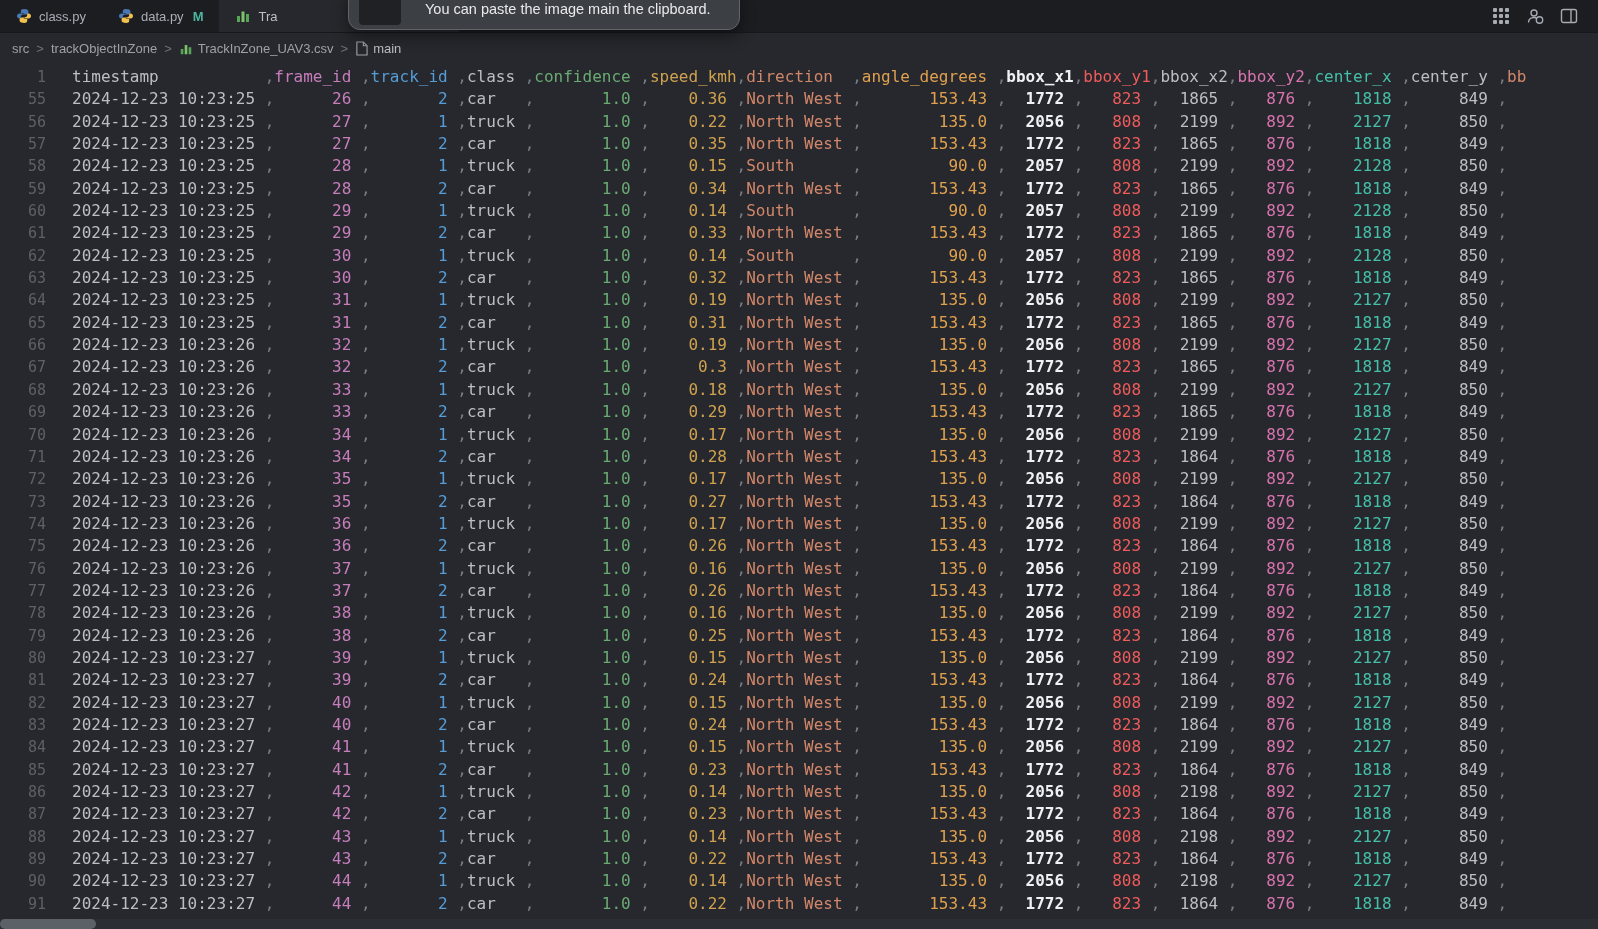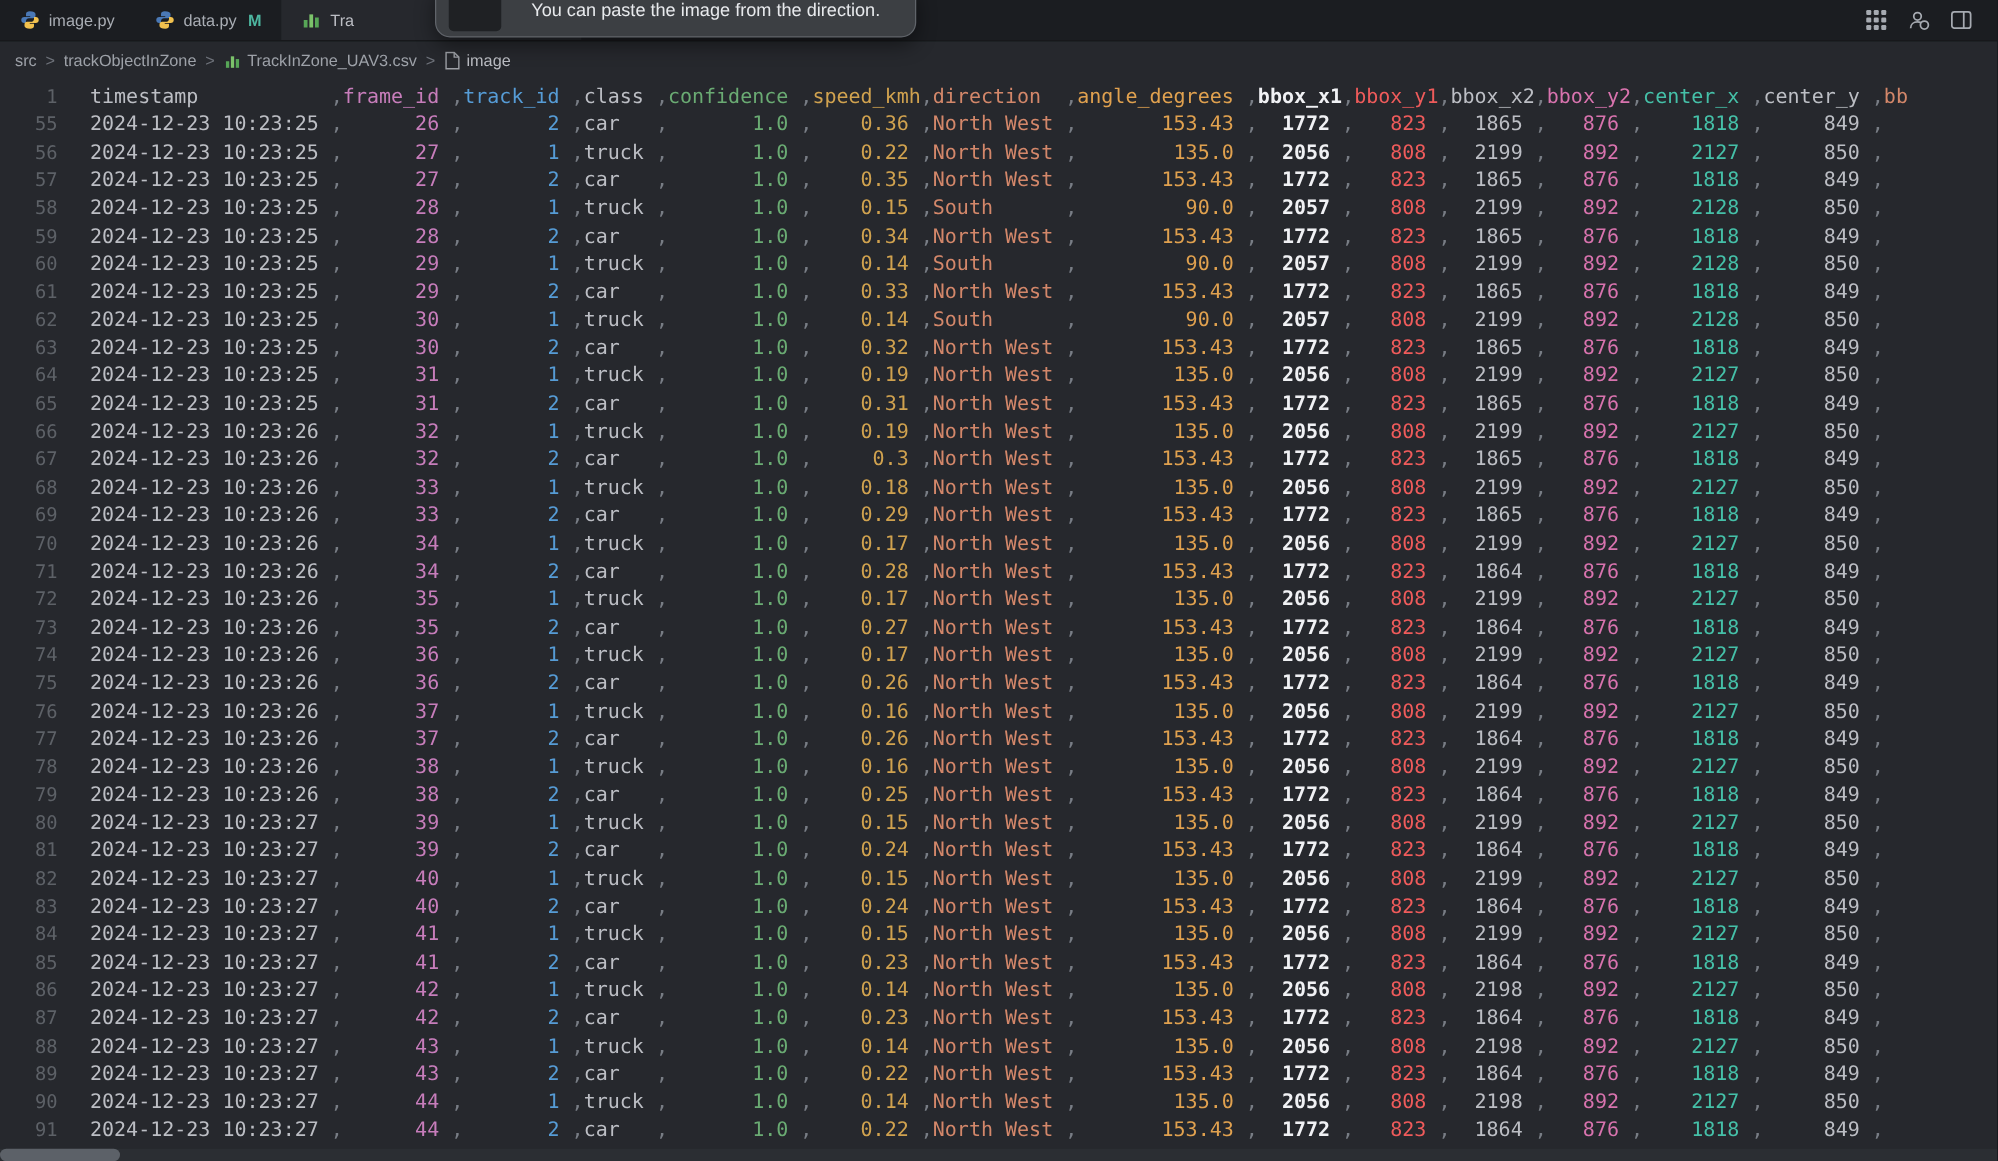--- a/index.html
+++ b/index.html
@@ -75,21 +75,21 @@
 
   <div class="tabbar">
 
     <div class="tab">
       <span>
         <svg width="16" height="16" viewBox="0 0 16 16">
           <path fill="#4a78b5" d="M7.8 1c-1.8 0-3 .8-3 2.2V5h3.4v.6H3.4C2 5.6 1 6.6 1 8s1 2.4 2.4 2.4h1.4V8.9c0-1.3 1.1-2.3 2.4-2.3h3.2c1.1 0 2-.9 2-2V3.2C12.4 1.9 10.6 1 7.8 1z"></path>
           <path fill="#f2c14e" d="M8.2 15c1.8 0 3-.8 3-2.2V11H7.8v-.6h4.8c1.4 0 2.4-1 2.4-2.4s-1-2.4-2.4-2.4h-1.4v1.5c0 1.3-1.1 2.3-2.4 2.3H5.6c-1.1 0-2 .9-2 2v1.4c0 1.3 1.8 2.2 4.6 2.2z"></path>
         </svg>
       </span>
-      <span>image.py</span>
+      <span>class.py</span>
     </div>
 
     <div class="tab">
       <span>
         <svg width="16" height="16" viewBox="0 0 16 16">
           <path fill="#4a78b5" d="M7.8 1c-1.8 0-3 .8-3 2.2V5h3.4v.6H3.4C2 5.6 1 6.6 1 8s1 2.4 2.4 2.4h1.4V8.9c0-1.3 1.1-2.3 2.4-2.3h3.2c1.1 0 2-.9 2-2V3.2C12.4 1.9 10.6 1 7.8 1z"></path>
           <path fill="#f2c14e" d="M8.2 15c1.8 0 3-.8 3-2.2V11H7.8v-.6h4.8c1.4 0 2.4-1 2.4-2.4s-1-2.4-2.4-2.4h-1.4v1.5c0 1.3-1.1 2.3-2.4 2.3H5.6c-1.1 0-2 .9-2 2v1.4c0 1.3 1.8 2.2 4.6 2.2z"></path>
         </svg>
       </span>
       <span>data.py</span>
@@ -131,21 +131,21 @@
       <div class="icon-btn">
         <svg width="18" height="18" viewBox="0 0 18 18" fill="none" stroke="#a6aab1" stroke-width="1.4">
           <rect x="1.5" y="2.5" width="15" height="13" rx="2"></rect>
           <line x1="11" y1="2.5" x2="11" y2="15.5"></line>
         </svg>
       </div>
     </div>
 
     <div class="tooltip">
       <div class="tooltip-thumb"></div>
-      <span>You can paste the image from the direction.</span>
+      <span>You can paste the image main the clipboard.</span>
     </div>
   </div>
 
   <div class="breadcrumbs">
     <span class="crumb">
       <span>src</span>
     </span>
     <span class="crumb-sep">&gt;</span>
     <span class="crumb">
       <span>trackObjectInZone</span>
@@ -162,21 +162,21 @@
       <span>TrackInZone_UAV3.csv</span>
     </span>
     <span class="crumb-sep">&gt;</span>
     <span class="crumb crumb-current">
       <span>
         <svg width="13" height="15" viewBox="0 0 14 16" fill="none" stroke="#9da0a6" stroke-width="1.2">
           <path d="M2 1h7l4 4v10H2z"></path>
           <path d="M9 1v4h4"></path>
         </svg>
       </span>
-      <span>image</span>
+      <span>main</span>
     </span>
   </div>
 
   <div class="editor" id="code-area">
       <div class="line"><span class="ln">1</span><span class="cell" style="text-align: left; width: 20ch; color: rgb(188, 190, 196);">timestamp</span><span class="comma">,</span><span class="cell" style="text-align: left; width: 9ch; color: rgb(199, 125, 187);">frame_id</span><span class="comma">,</span><span class="cell" style="text-align: left; width: 9ch; color: rgb(86, 156, 214);">track_id</span><span class="comma">,</span><span class="cell" style="text-align: left; width: 6ch; color: rgb(188, 190, 196);">class</span><span class="comma">,</span><span class="cell" style="text-align: left; width: 11ch; color: rgb(106, 171, 115);">confidence</span><span class="comma">,</span><span class="cell" style="text-align: left; width: 9ch; color: rgb(208, 162, 79);">speed_kmh</span><span class="comma">,</span><span class="cell" style="text-align: left; width: 11ch; color: rgb(211, 135, 106);">direction</span><span class="comma">,</span><span class="cell" style="text-align: left; width: 14ch; color: rgb(224, 161, 79);">angle_degrees</span><span class="comma">,</span><span class="cell" style="text-align: left; width: 7ch; color: rgb(240, 241, 244); font-weight: bold;">bbox_x1</span><span class="comma">,</span><span class="cell" style="text-align: left; width: 7ch; color: rgb(239, 91, 91);">bbox_y1</span><span class="comma">,</span><span class="cell" style="text-align: left; width: 7ch; color: rgb(188, 190, 196);">bbox_x2</span><span class="comma">,</span><span class="cell" style="text-align: left; width: 7ch; color: rgb(216, 115, 174);">bbox_y2</span><span class="comma">,</span><span class="cell" style="text-align: left; width: 9ch; color: rgb(69, 192, 168);">center_x</span><span class="comma">,</span><span class="cell" style="text-align: left; width: 9ch; color: rgb(188, 190, 196);">center_y</span><span class="comma">,</span><span class="cell" style="text-align: left; width: 4ch; color: rgb(211, 135, 106);">bb</span></div>
       <div class="line"><span class="ln">55</span><span class="cell" style="text-align: left; width: 20ch; color: rgb(188, 190, 196);">2024-12-23 10:23:25</span><span class="comma">,</span><span class="cell" style="text-align: right; box-sizing: content-box; width: 8ch; padding-right: 1ch; color: rgb(199, 125, 187);">26</span><span class="comma">,</span><span class="cell" style="text-align: right; box-sizing: content-box; width: 8ch; padding-right: 1ch; color: rgb(86, 156, 214);">2</span><span class="comma">,</span><span class="cell" style="text-align: left; width: 6ch; color: rgb(188, 190, 196);">car</span><span class="comma">,</span><span class="cell" style="text-align: right; box-sizing: content-box; width: 10ch; padding-right: 1ch; color: rgb(106, 171, 115);">1.0</span><span class="comma">,</span><span class="cell" style="text-align: right; box-sizing: content-box; width: 8ch; padding-right: 1ch; color: rgb(208, 162, 79);">0.36</span><span class="comma">,</span><span class="cell" style="text-align: left; width: 11ch; color: rgb(211, 135, 106);">North West</span><span class="comma">,</span><span class="cell" style="text-align: right; box-sizing: content-box; width: 13ch; padding-right: 1ch; color: rgb(224, 161, 79);">153.43</span><span class="comma">,</span><span class="cell" style="text-align: right; box-sizing: content-box; width: 6ch; padding-right: 1ch; color: rgb(240, 241, 244); font-weight: bold;">1772</span><span class="comma">,</span><span class="cell" style="text-align: right; box-sizing: content-box; width: 6ch; padding-right: 1ch; color: rgb(239, 91, 91);">823</span><span class="comma">,</span><span class="cell" style="text-align: right; box-sizing: content-box; width: 6ch; padding-right: 1ch; color: rgb(188, 190, 196);">1865</span><span class="comma">,</span><span class="cell" style="text-align: right; box-sizing: content-box; width: 6ch; padding-right: 1ch; color: rgb(216, 115, 174);">876</span><span class="comma">,</span><span class="cell" style="text-align: right; box-sizing: content-box; width: 8ch; padding-right: 1ch; color: rgb(69, 192, 168);">1818</span><span class="comma">,</span><span class="cell" style="text-align: right; box-sizing: content-box; width: 8ch; padding-right: 1ch; color: rgb(188, 190, 196);">849</span><span class="comma">,</span><span class="cell" style="text-align: left; width: 4ch; color: rgb(211, 135, 106);"></span></div>
       <div class="line"><span class="ln">56</span><span class="cell" style="text-align: left; width: 20ch; color: rgb(188, 190, 196);">2024-12-23 10:23:25</span><span class="comma">,</span><span class="cell" style="text-align: right; box-sizing: content-box; width: 8ch; padding-right: 1ch; color: rgb(199, 125, 187);">27</span><span class="comma">,</span><span class="cell" style="text-align: right; box-sizing: content-box; width: 8ch; padding-right: 1ch; color: rgb(86, 156, 214);">1</span><span class="comma">,</span><span class="cell" style="text-align: left; width: 6ch; color: rgb(188, 190, 196);">truck</span><span class="comma">,</span><span class="cell" style="text-align: right; box-sizing: content-box; width: 10ch; padding-right: 1ch; color: rgb(106, 171, 115);">1.0</span><span class="comma">,</span><span class="cell" style="text-align: right; box-sizing: content-box; width: 8ch; padding-right: 1ch; color: rgb(208, 162, 79);">0.22</span><span class="comma">,</span><span class="cell" style="text-align: left; width: 11ch; color: rgb(211, 135, 106);">North West</span><span class="comma">,</span><span class="cell" style="text-align: right; box-sizing: content-box; width: 13ch; padding-right: 1ch; color: rgb(224, 161, 79);">135.0</span><span class="comma">,</span><span class="cell" style="text-align: right; box-sizing: content-box; width: 6ch; padding-right: 1ch; color: rgb(240, 241, 244); font-weight: bold;">2056</span><span class="comma">,</span><span class="cell" style="text-align: right; box-sizing: content-box; width: 6ch; padding-right: 1ch; color: rgb(239, 91, 91);">808</span><span class="comma">,</span><span class="cell" style="text-align: right; box-sizing: content-box; width: 6ch; padding-right: 1ch; color: rgb(188, 190, 196);">2199</span><span class="comma">,</span><span class="cell" style="text-align: right; box-sizing: content-box; width: 6ch; padding-right: 1ch; color: rgb(216, 115, 174);">892</span><span class="comma">,</span><span class="cell" style="text-align: right; box-sizing: content-box; width: 8ch; padding-right: 1ch; color: rgb(69, 192, 168);">2127</span><span class="comma">,</span><span class="cell" style="text-align: right; box-sizing: content-box; width: 8ch; padding-right: 1ch; color: rgb(188, 190, 196);">850</span><span class="comma">,</span><span class="cell" style="text-align: left; width: 4ch; color: rgb(211, 135, 106);"></span></div>
       <div class="line"><span class="ln">57</span><span class="cell" style="text-align: left; width: 20ch; color: rgb(188, 190, 196);">2024-12-23 10:23:25</span><span class="comma">,</span><span class="cell" style="text-align: right; box-sizing: content-box; width: 8ch; padding-right: 1ch; color: rgb(199, 125, 187);">27</span><span class="comma">,</span><span class="cell" style="text-align: right; box-sizing: content-box; width: 8ch; padding-right: 1ch; color: rgb(86, 156, 214);">2</span><span class="comma">,</span><span class="cell" style="text-align: left; width: 6ch; color: rgb(188, 190, 196);">car</span><span class="comma">,</span><span class="cell" style="text-align: right; box-sizing: content-box; width: 10ch; padding-right: 1ch; color: rgb(106, 171, 115);">1.0</span><span class="comma">,</span><span class="cell" style="text-align: right; box-sizing: content-box; width: 8ch; padding-right: 1ch; color: rgb(208, 162, 79);">0.35</span><span class="comma">,</span><span class="cell" style="text-align: left; width: 11ch; color: rgb(211, 135, 106);">North West</span><span class="comma">,</span><span class="cell" style="text-align: right; box-sizing: content-box; width: 13ch; padding-right: 1ch; color: rgb(224, 161, 79);">153.43</span><span class="comma">,</span><span class="cell" style="text-align: right; box-sizing: content-box; width: 6ch; padding-right: 1ch; color: rgb(240, 241, 244); font-weight: bold;">1772</span><span class="comma">,</span><span class="cell" style="text-align: right; box-sizing: content-box; width: 6ch; padding-right: 1ch; color: rgb(239, 91, 91);">823</span><span class="comma">,</span><span class="cell" style="text-align: right; box-sizing: content-box; width: 6ch; padding-right: 1ch; color: rgb(188, 190, 196);">1865</span><span class="comma">,</span><span class="cell" style="text-align: right; box-sizing: content-box; width: 6ch; padding-right: 1ch; color: rgb(216, 115, 174);">876</span><span class="comma">,</span><span class="cell" style="text-align: right; box-sizing: content-box; width: 8ch; padding-right: 1ch; color: rgb(69, 192, 168);">1818</span><span class="comma">,</span><span class="cell" style="text-align: right; box-sizing: content-box; width: 8ch; padding-right: 1ch; color: rgb(188, 190, 196);">849</span><span class="comma">,</span><span class="cell" style="text-align: left; width: 4ch; color: rgb(211, 135, 106);"></span></div>
       <div class="line"><span class="ln">58</span><span class="cell" style="text-align: left; width: 20ch; color: rgb(188, 190, 196);">2024-12-23 10:23:25</span><span class="comma">,</span><span class="cell" style="text-align: right; box-sizing: content-box; width: 8ch; padding-right: 1ch; color: rgb(199, 125, 187);">28</span><span class="comma">,</span><span class="cell" style="text-align: right; box-sizing: content-box; width: 8ch; padding-right: 1ch; color: rgb(86, 156, 214);">1</span><span class="comma">,</span><span class="cell" style="text-align: left; width: 6ch; color: rgb(188, 190, 196);">truck</span><span class="comma">,</span><span class="cell" style="text-align: right; box-sizing: content-box; width: 10ch; padding-right: 1ch; color: rgb(106, 171, 115);">1.0</span><span class="comma">,</span><span class="cell" style="text-align: right; box-sizing: content-box; width: 8ch; padding-right: 1ch; color: rgb(208, 162, 79);">0.15</span><span class="comma">,</span><span class="cell" style="text-align: left; width: 11ch; color: rgb(211, 135, 106);">South</span><span class="comma">,</span><span class="cell" style="text-align: right; box-sizing: content-box; width: 13ch; padding-right: 1ch; color: rgb(224, 161, 79);">90.0</span><span class="comma">,</span><span class="cell" style="text-align: right; box-sizing: content-box; width: 6ch; padding-right: 1ch; color: rgb(240, 241, 244); font-weight: bold;">2057</span><span class="comma">,</span><span class="cell" style="text-align: right; box-sizing: content-box; width: 6ch; padding-right: 1ch; color: rgb(239, 91, 91);">808</span><span class="comma">,</span><span class="cell" style="text-align: right; box-sizing: content-box; width: 6ch; padding-right: 1ch; color: rgb(188, 190, 196);">2199</span><span class="comma">,</span><span class="cell" style="text-align: right; box-sizing: content-box; width: 6ch; padding-right: 1ch; color: rgb(216, 115, 174);">892</span><span class="comma">,</span><span class="cell" style="text-align: right; box-sizing: content-box; width: 8ch; padding-right: 1ch; color: rgb(69, 192, 168);">2128</span><span class="comma">,</span><span class="cell" style="text-align: right; box-sizing: content-box; width: 8ch; padding-right: 1ch; color: rgb(188, 190, 196);">850</span><span class="comma">,</span><span class="cell" style="text-align: left; width: 4ch; color: rgb(211, 135, 106);"></span></div>
       <div class="line"><span class="ln">59</span><span class="cell" style="text-align: left; width: 20ch; color: rgb(188, 190, 196);">2024-12-23 10:23:25</span><span class="comma">,</span><span class="cell" style="text-align: right; box-sizing: content-box; width: 8ch; padding-right: 1ch; color: rgb(199, 125, 187);">28</span><span class="comma">,</span><span class="cell" style="text-align: right; box-sizing: content-box; width: 8ch; padding-right: 1ch; color: rgb(86, 156, 214);">2</span><span class="comma">,</span><span class="cell" style="text-align: left; width: 6ch; color: rgb(188, 190, 196);">car</span><span class="comma">,</span><span class="cell" style="text-align: right; box-sizing: content-box; width: 10ch; padding-right: 1ch; color: rgb(106, 171, 115);">1.0</span><span class="comma">,</span><span class="cell" style="text-align: right; box-sizing: content-box; width: 8ch; padding-right: 1ch; color: rgb(208, 162, 79);">0.34</span><span class="comma">,</span><span class="cell" style="text-align: left; width: 11ch; color: rgb(211, 135, 106);">North West</span><span class="comma">,</span><span class="cell" style="text-align: right; box-sizing: content-box; width: 13ch; padding-right: 1ch; color: rgb(224, 161, 79);">153.43</span><span class="comma">,</span><span class="cell" style="text-align: right; box-sizing: content-box; width: 6ch; padding-right: 1ch; color: rgb(240, 241, 244); font-weight: bold;">1772</span><span class="comma">,</span><span class="cell" style="text-align: right; box-sizing: content-box; width: 6ch; padding-right: 1ch; color: rgb(239, 91, 91);">823</span><span class="comma">,</span><span class="cell" style="text-align: right; box-sizing: content-box; width: 6ch; padding-right: 1ch; color: rgb(188, 190, 196);">1865</span><span class="comma">,</span><span class="cell" style="text-align: right; box-sizing: content-box; width: 6ch; padding-right: 1ch; color: rgb(216, 115, 174);">876</span><span class="comma">,</span><span class="cell" style="text-align: right; box-sizing: content-box; width: 8ch; padding-right: 1ch; color: rgb(69, 192, 168);">1818</span><span class="comma">,</span><span class="cell" style="text-align: right; box-sizing: content-box; width: 8ch; padding-right: 1ch; color: rgb(188, 190, 196);">849</span><span class="comma">,</span><span class="cell" style="text-align: left; width: 4ch; color: rgb(211, 135, 106);"></span></div>

